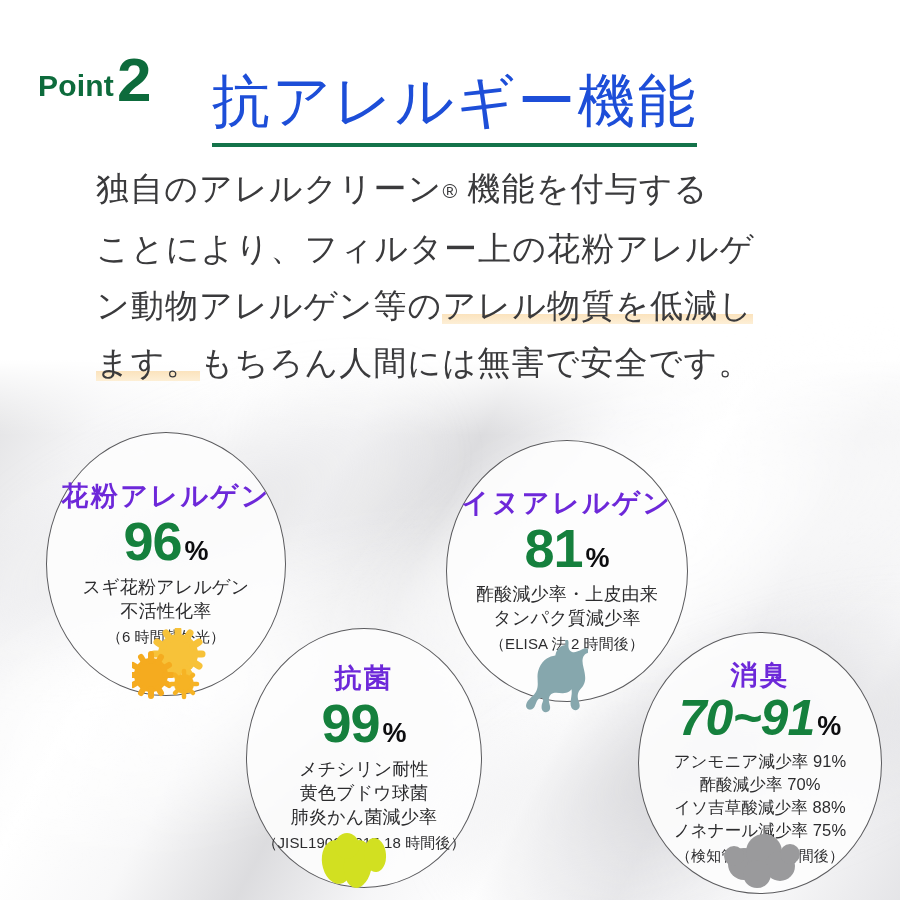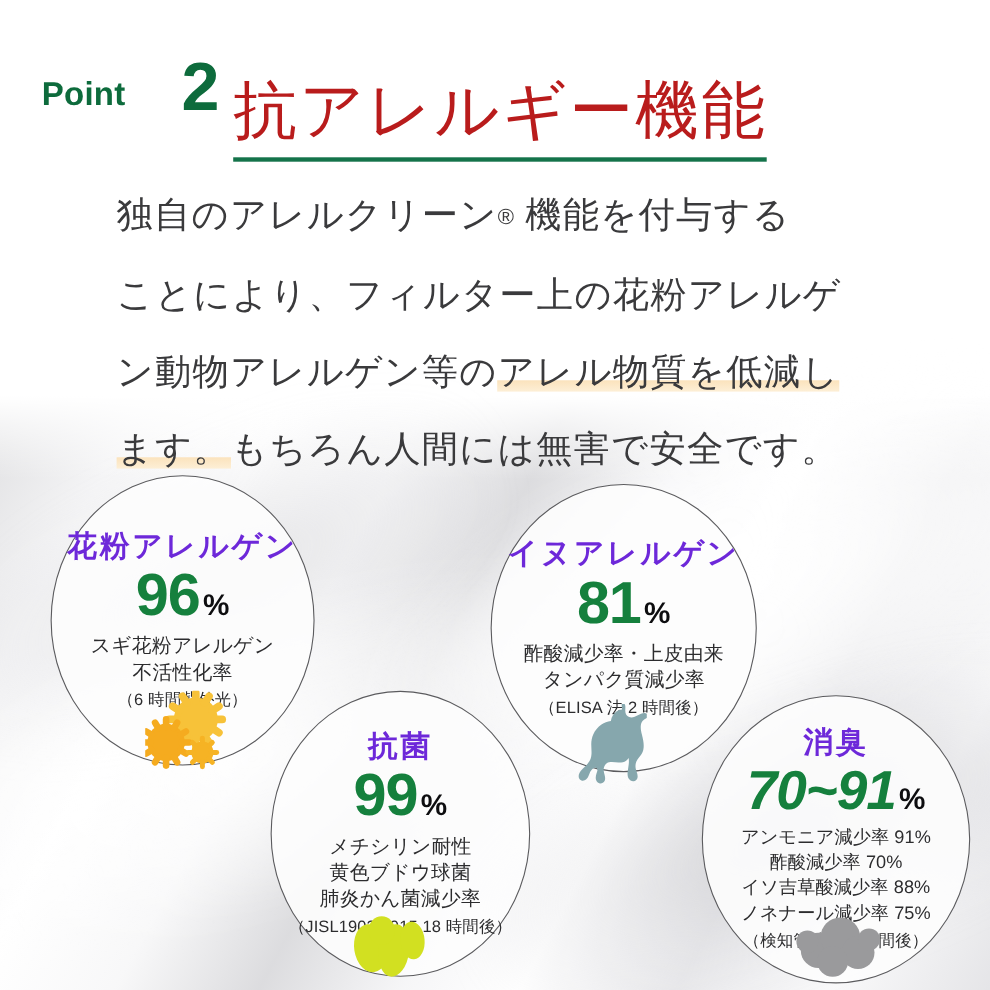--- a/index.html
+++ b/index.html
@@ -98,21 +98,20 @@
   }
 
   
   .point-badge {
     position: absolute;
     left: 38px;
     top: 44px;
     display: flex;
     align-items: baseline;
     color: #0d6b3c;
-    gap: 48px;
   }
   .point-word {
     font-size: 30px;
     font-weight: 700;
     letter-spacing: 0.2px;
     line-height: 1;
   }
   .point-num {
     font-size: 62px;
     font-weight: 700;
@@ -123,33 +122,33 @@
   }
 
   .headline {
     position: absolute;
     left: 212px;
     top: 30px;
     font-size: 58px;
     font-weight: 400;
     letter-spacing: 2px;
     line-height: 1.12;
-    color: #b91c1c;
+    color: #1d4ed8;
     padding-bottom: 9px;
     border-bottom: 4px solid #14734a;
   }
 
   
   .lede {
     position: absolute;
-    left: 106px;
+    left: 96px;
     top: 160px;
     width: 710px;
     font-size: 33px;
-    line-height: 70px;
+    line-height: 57px;
     letter-spacing: 1.1px;
     color: #3a3a3c;
   }
   .lede .ln { display: block; white-space: nowrap; }
   .mark {
     background: linear-gradient(180deg,
         rgba(255,255,255,0) 0%,
         rgba(255,255,255,0) 72%,
         #fbe3bd 73%,
         #fdefd6 100%);

